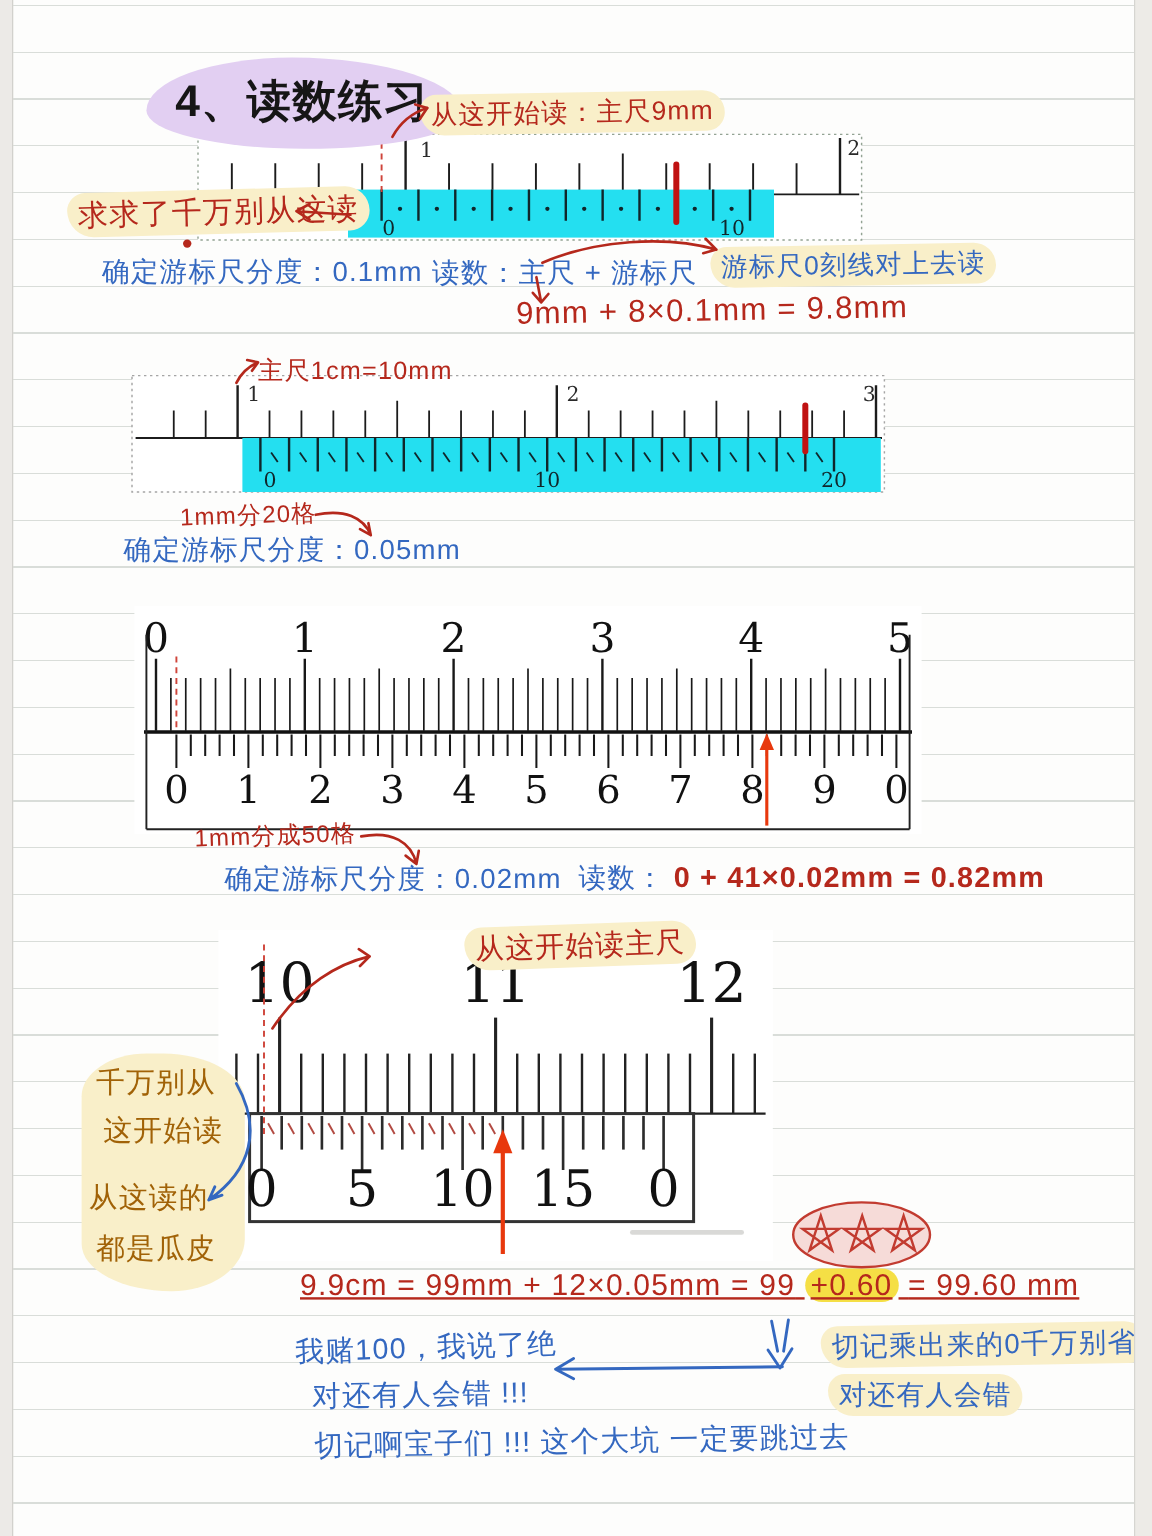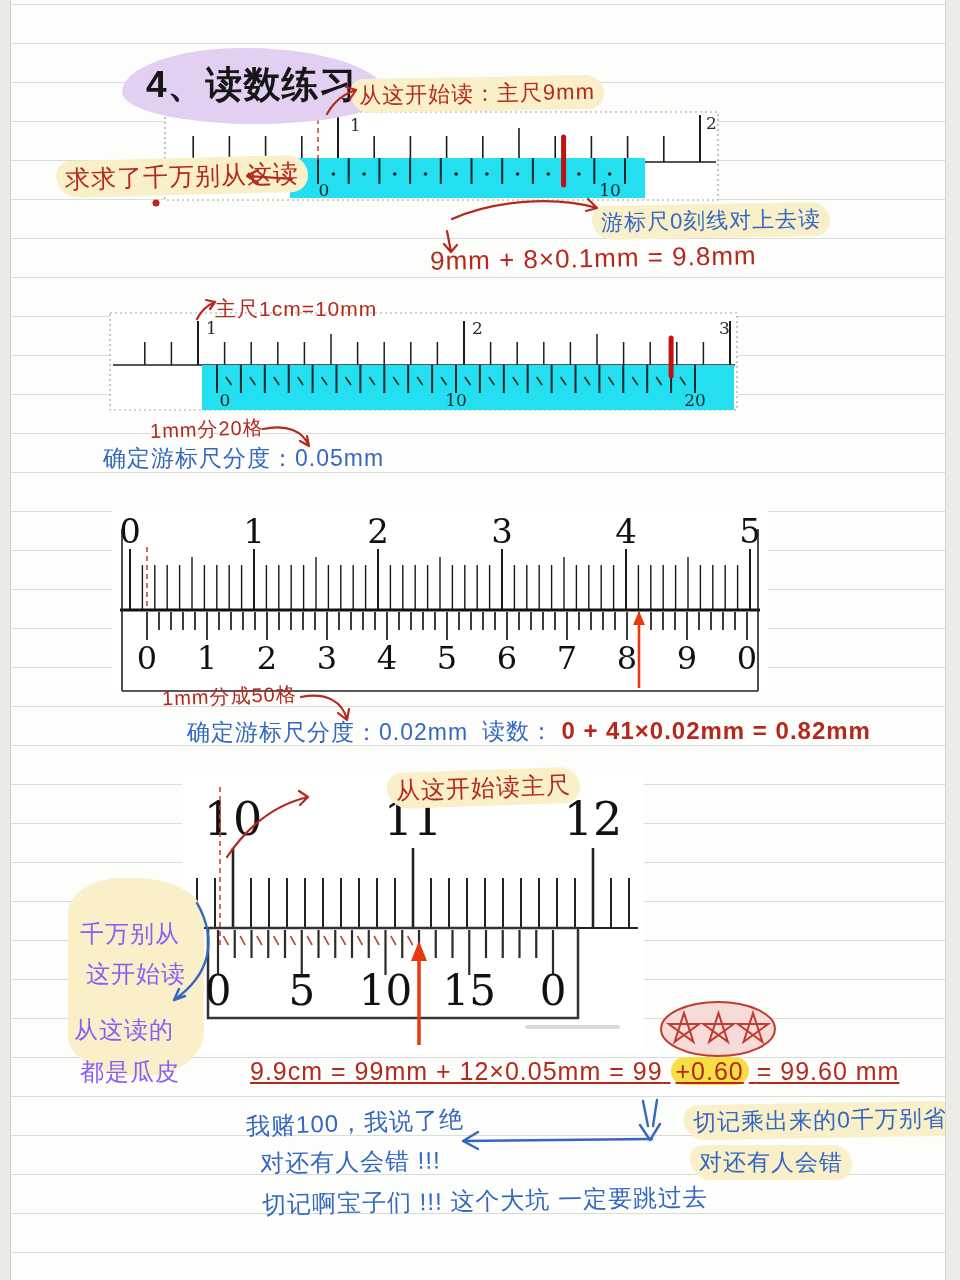--- a/index.html
+++ b/index.html
@@ -15,33 +15,35 @@
   .ink{color:#161616;}
   .yhl{background:#f9efc9;border-radius:16px 22px 18px 24px;padding:2px 9px;}
   .phl{background:#e2cff2;border-radius:46% 54% 50% 50%/58% 62% 38% 42%;padding:12px 28px 14px 24px;}
   .hand{letter-spacing:1px;}
   .t-title{font-size:37px;font-weight:bold;}
   svg.fig{position:absolute;z-index:2;}
   svg.overlay{position:absolute;left:0;top:0;z-index:5;pointer-events:none;}
   .txt{z-index:3;}
   .warnblock{position:absolute;left:68px;top:878px;width:136px;height:198px;z-index:3;
         background:#f9efc9;border-radius:40% 50% 45% 55%/18% 20% 22% 20%;}
-  .warnblock div{position:absolute;font-size:24px;color:#8b5cf6;white-space:nowrap;letter-spacing:1px;margin-top:32px;}
+  .warnblock div{position:absolute;font-size:24px;color:#a16207;white-space:nowrap;letter-spacing:1px;}
   .fhl{background:#f5df45;border-radius:16px;padding:0 5px;}
 </style>
 </head>
 <body>
 
 <div class="page">
   <div class="rule-lines"></div>
 
   <div class="abs txt t-title ink phl hand" style="left:122px;top:48px;text-align:center;">4、读数练习</div>
 
   <div class="abs txt red yhl hand" style="left:350px;top:77px;font-size:22px;transform:rotate(-1deg);">从这开始读：主尺9mm</div>
   <div class="abs txt red yhl hand" style="left:56px;top:158px;font-size:25px;transform:rotate(-1.5deg);">求求了千万别从这读</div>
+  <div class="abs txt blue hand" style="left:85px;top:211px;font-size:23px;">确定游标尺分度：0.1mm</div>
+  <div class="abs txt blue hand" style="left:360px;top:212px;font-size:23px;">读数：主尺 + 游标尺</div>
   <div class="abs txt blue yhl hand" style="left:592px;top:204px;font-size:22px;transform:rotate(-1deg);">游标尺0刻线对上去读</div>
   <div class="abs txt red hand" style="left:430px;top:243px;font-size:26px;transform:rotate(-1deg);">9mm + 8×0.1mm = 9.8mm</div>
 
   <div class="abs txt red hand" style="left:215px;top:295px;font-size:21px;text-align:right;">主尺1cm=10mm</div>
   <div class="abs txt red hand" style="left:150px;top:416px;font-size:20px;transform:rotate(-2deg);">1mm分20格</div>
   <div class="abs txt blue hand" style="left:103px;top:443px;font-size:23px;">确定游标尺分度：0.05mm</div>
 
   <div class="abs txt red hand" style="left:162px;top:683px;font-size:20px;transform:rotate(-2deg);">1mm分成50格</div>
   <div class="abs txt blue hand" style="left:147px;top:717px;font-size:23px;margin-left:40px;">确定游标尺分度：0.02mm</div>
   <div class="abs txt hand" style="left:482px;top:716px;font-size:23px;">

